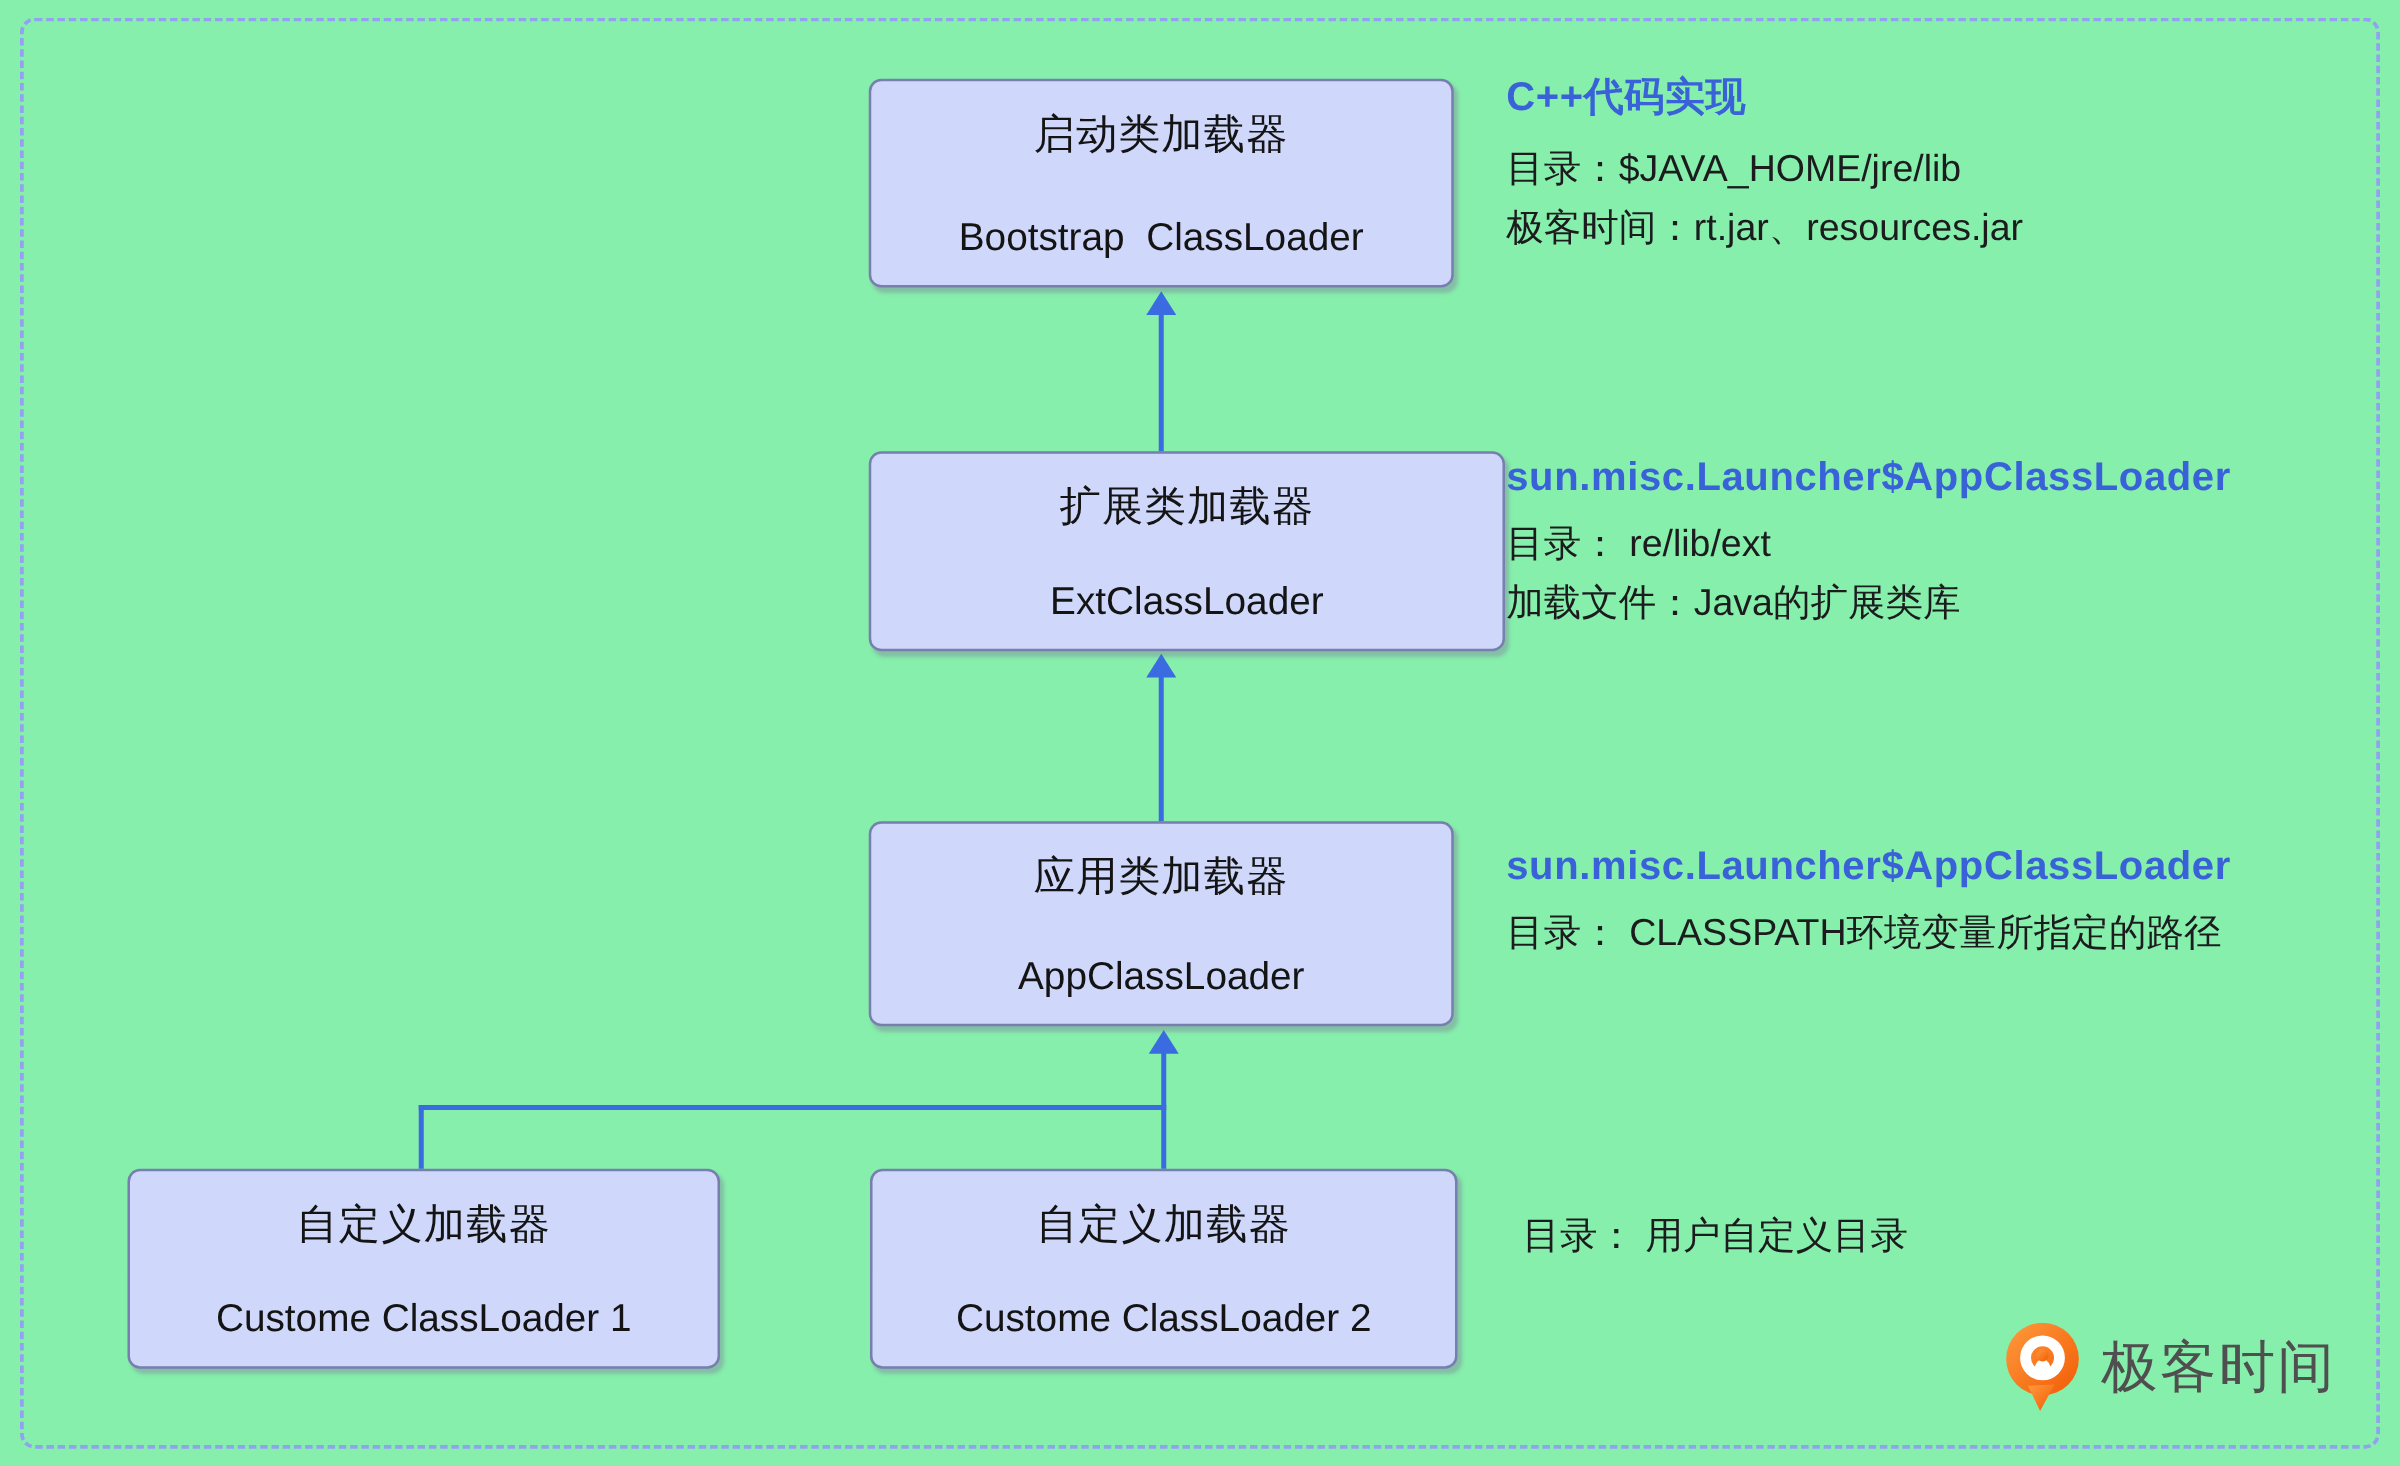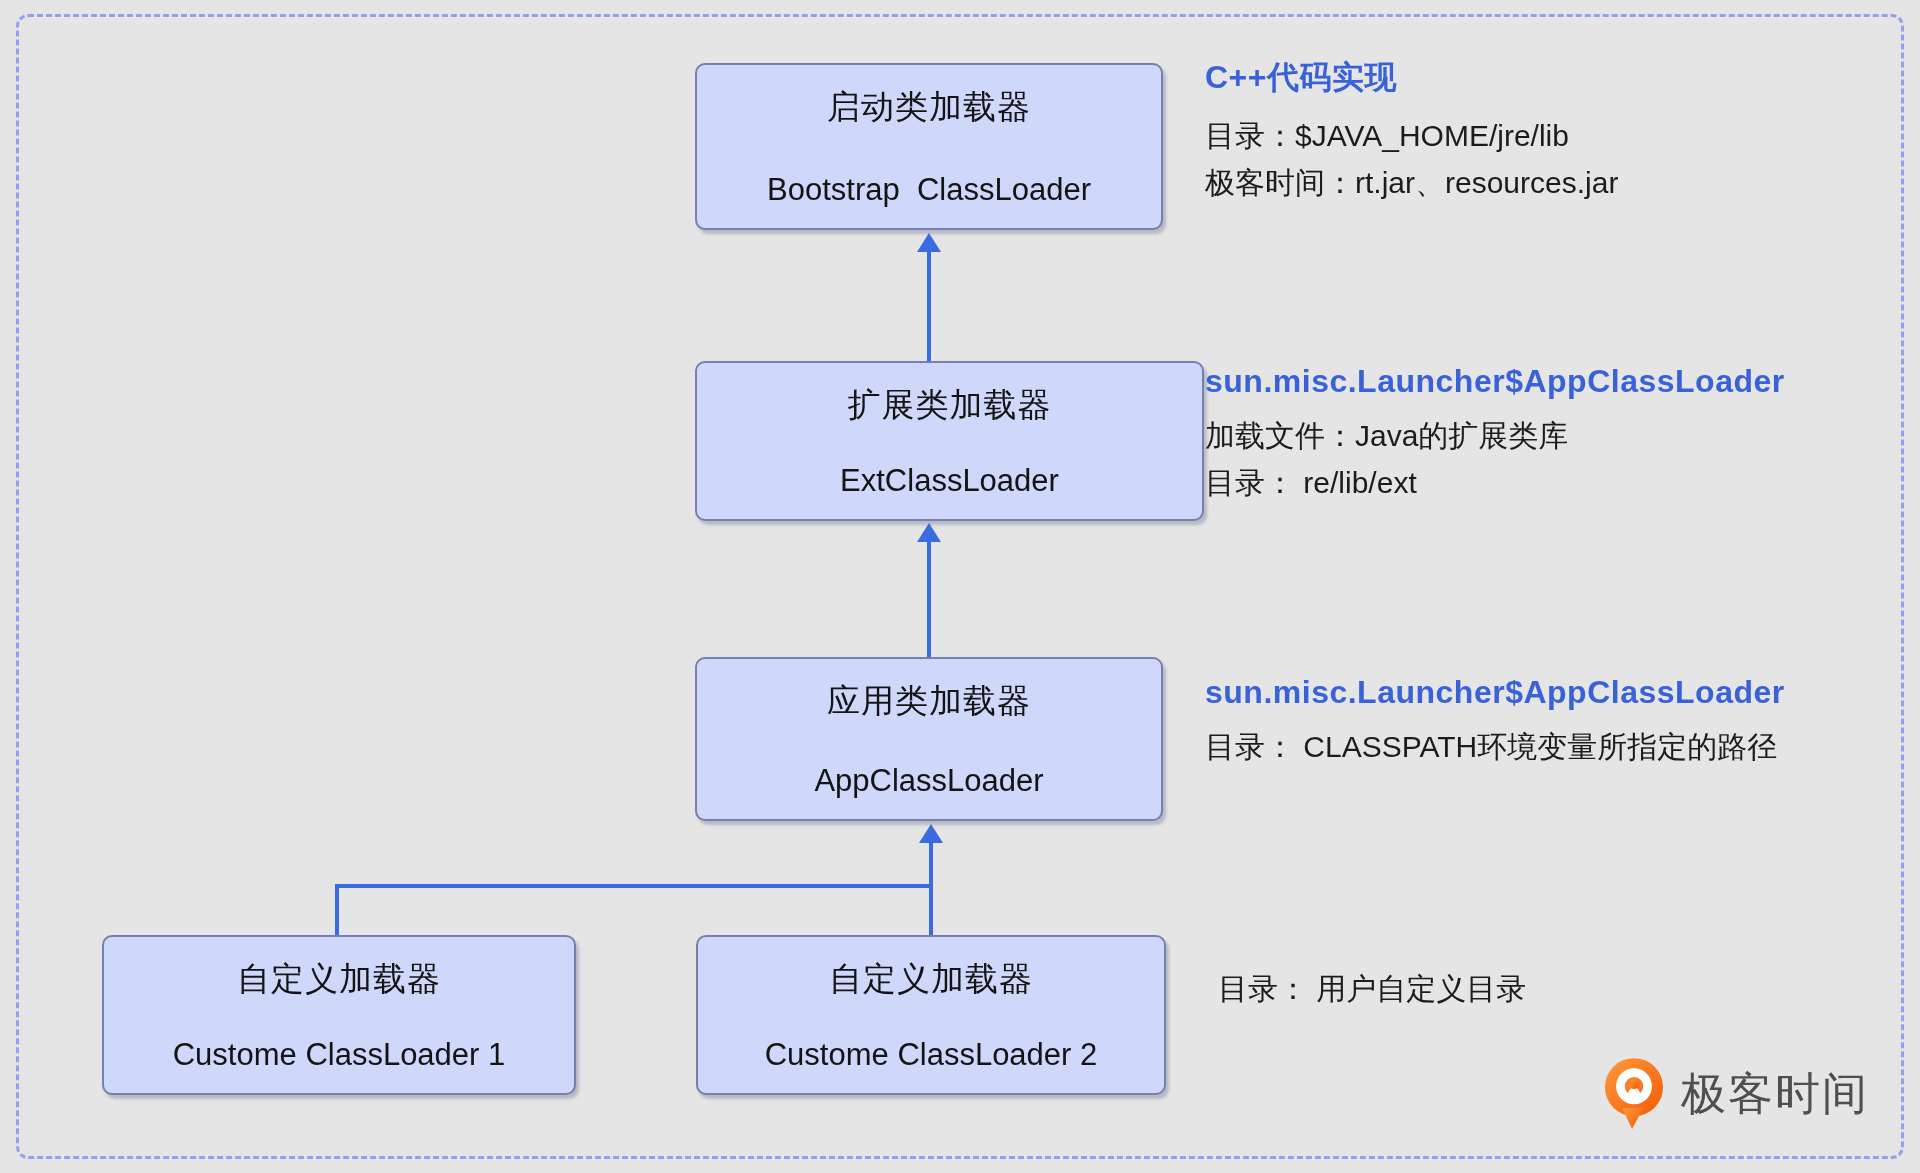--- a/index.html
+++ b/index.html
@@ -1,20 +1,20 @@
 <!DOCTYPE html>
 <html><head>
 <meta charset="utf-8">
 <style>
   html, body { margin: 0; padding: 0; background: #ffffff; }
   .canvas {
     position: relative;
     width: 1920px;
     height: 1173px;
-    background: #e5e5e5;
+    background: #86efac;
     font-family: "Liberation Sans", "DejaVu Sans", sans-serif;
     overflow: hidden;
   }
   .frame {
     position: absolute;
     left: 16px; top: 14px; right: 16px; bottom: 14px;
     border: 3px dashed #92a2f0;
     border-radius: 12px;
   }
   
@@ -146,22 +146,22 @@
   <div class="ahead a3-head"></div>
 
   <div class="ann ann-bootstrap">
     <div class="ann-title">C++代码实现</div>
     <div class="ann-line">目录：$JAVA_HOME/jre/lib</div>
     <div class="ann-line">极客时间：rt.jar、resources.jar</div>
   </div>
 
   <div class="ann ann-ext">
     <div class="ann-title">sun.misc.Launcher$AppClassLoader</div>
+    <div class="ann-line">目录： re/lib/ext</div>
     <div class="ann-line">加载文件：Java的扩展类库</div>
-    <div class="ann-line">目录： re/lib/ext</div>
   </div>
 
   <div class="ann ann-app">
     <div class="ann-title">sun.misc.Launcher$AppClassLoader</div>
     <div class="ann-line">目录： CLASSPATH环境变量所指定的路径</div>
   </div>
 
   <div class="ann ann-custom">
     <div class="ann-line">目录： 用户自定义目录</div>
   </div>

